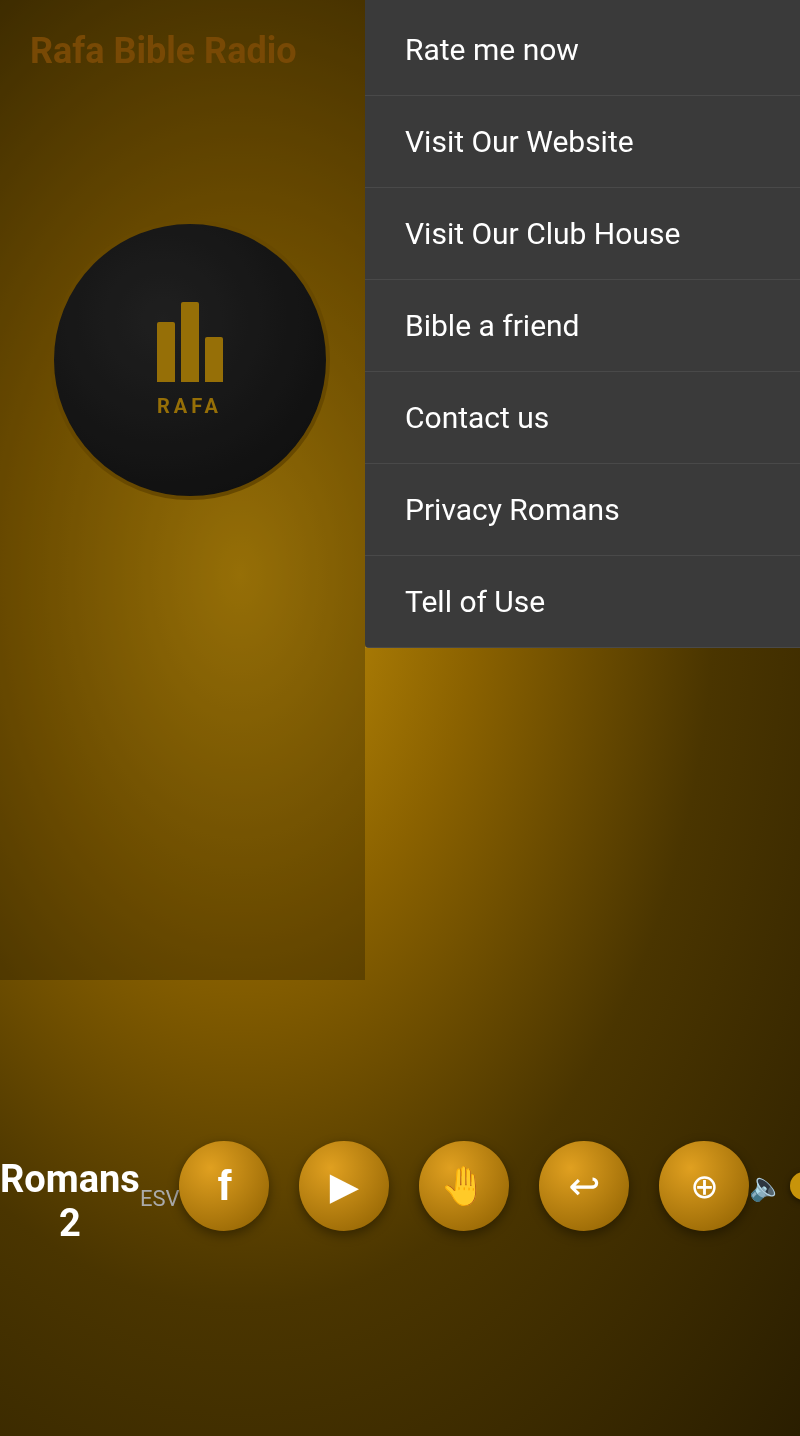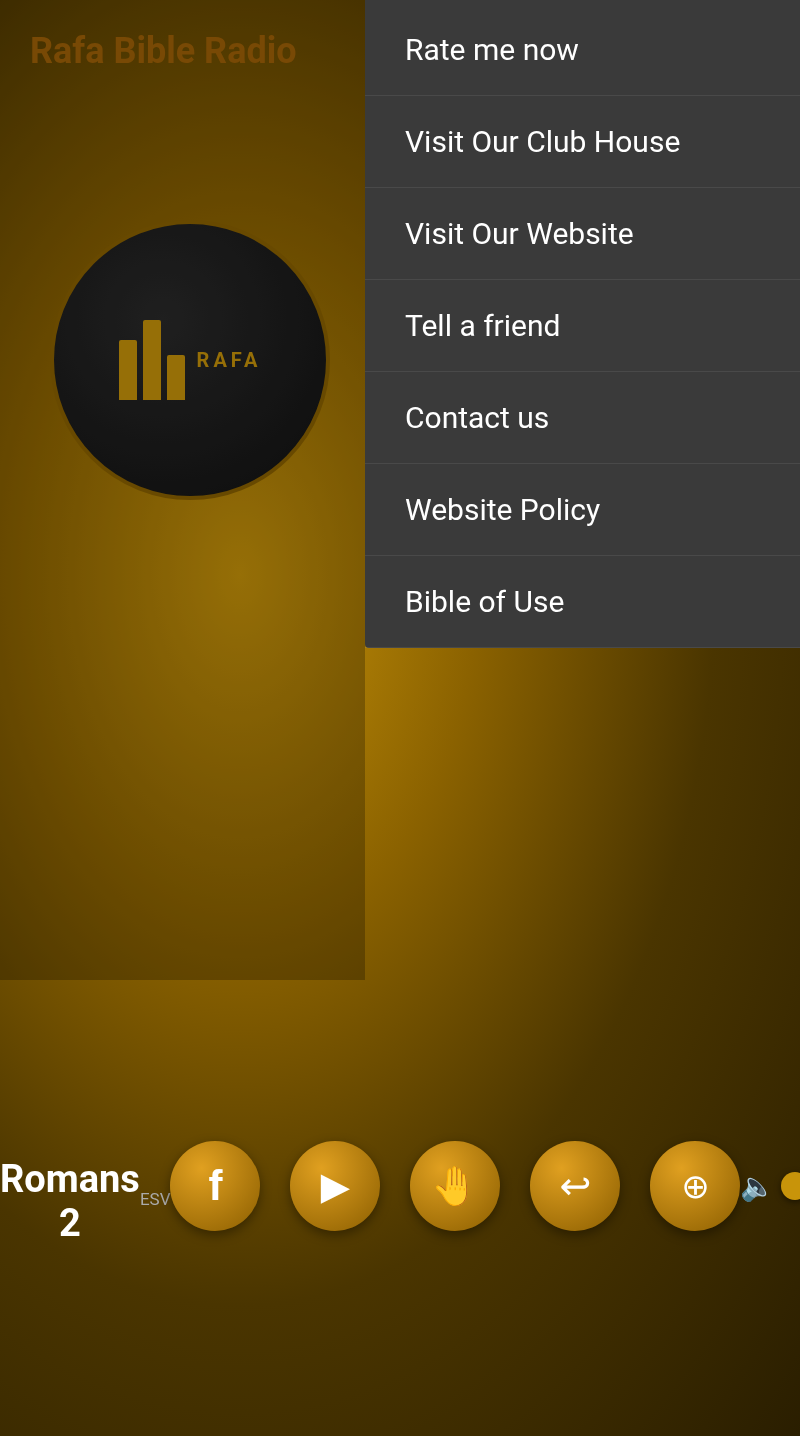--- a/index.html
+++ b/index.html
@@ -54,22 +54,22 @@
       display: flex;
       flex-direction: column;
       align-items: center;
       justify-content: center;
       position: relative;
       overflow: hidden;
     }
 
     .rafa-logo {
       display: flex;
-      flex-direction: row;
-      align-items: center;
+      flex-direction: column;
+      align-items: flex-start;
       gap: 12px;
     }
 
     .rafa-bars {
       display: flex;
       gap: 6px;
       align-items: flex-end;
     }
 
     .rafa-bar {
@@ -128,21 +128,21 @@
     .track-title {
       color: #ffffff;
       font-size: 38px;
       font-weight: bold;
       text-align: center;
       margin-bottom: 10px;
     }
 
     .track-subtitle {
       color: #aaaaaa;
-      font-size: 17px;
+      font-size: 22px;
       text-align: left;
       margin-bottom: 15px;
     }
 
     
     .social-buttons {
       display: flex;
       gap: 30px;
       align-items: center;
       margin-bottom: 40px;
@@ -249,26 +249,26 @@
         <div class="rafa-bar" style="height:45px;"></div>
       </div>
       <div class="rafa-text">RAFA</div>
     </div>
   </div>
 </div>
 
 <div class="dropdown-menu">
 
 <div class="menu-item">Rate me now</div>
+    <div class="menu-item">Visit Our Website</div>
     <div class="menu-item">Visit Our Club House</div>
-    <div class="menu-item">Visit Our Website</div>
-    <div class="menu-item">Tell a friend</div>
+    <div class="menu-item">Bible a friend</div>
     <div class="menu-item">Contact us</div>
-    <div class="menu-item">Website Policy</div>
-    <div class="menu-item">Bible of Use</div>
+    <div class="menu-item">Privacy Romans</div>
+    <div class="menu-item">Tell of Use</div>
   </div>
 
 <div class="player-section">
   <div class="track-title">Romans 2</div>
   <div class="track-subtitle">ESV</div>
 
   <div class="social-buttons">
     <button class="social-btn" style="font-weight:bold; font-size:42px;">f</button>
     <button class="social-btn" style="font-size:38px;">▶</button>
     <button class="social-btn" style="font-size:38px;">🤚</button>

